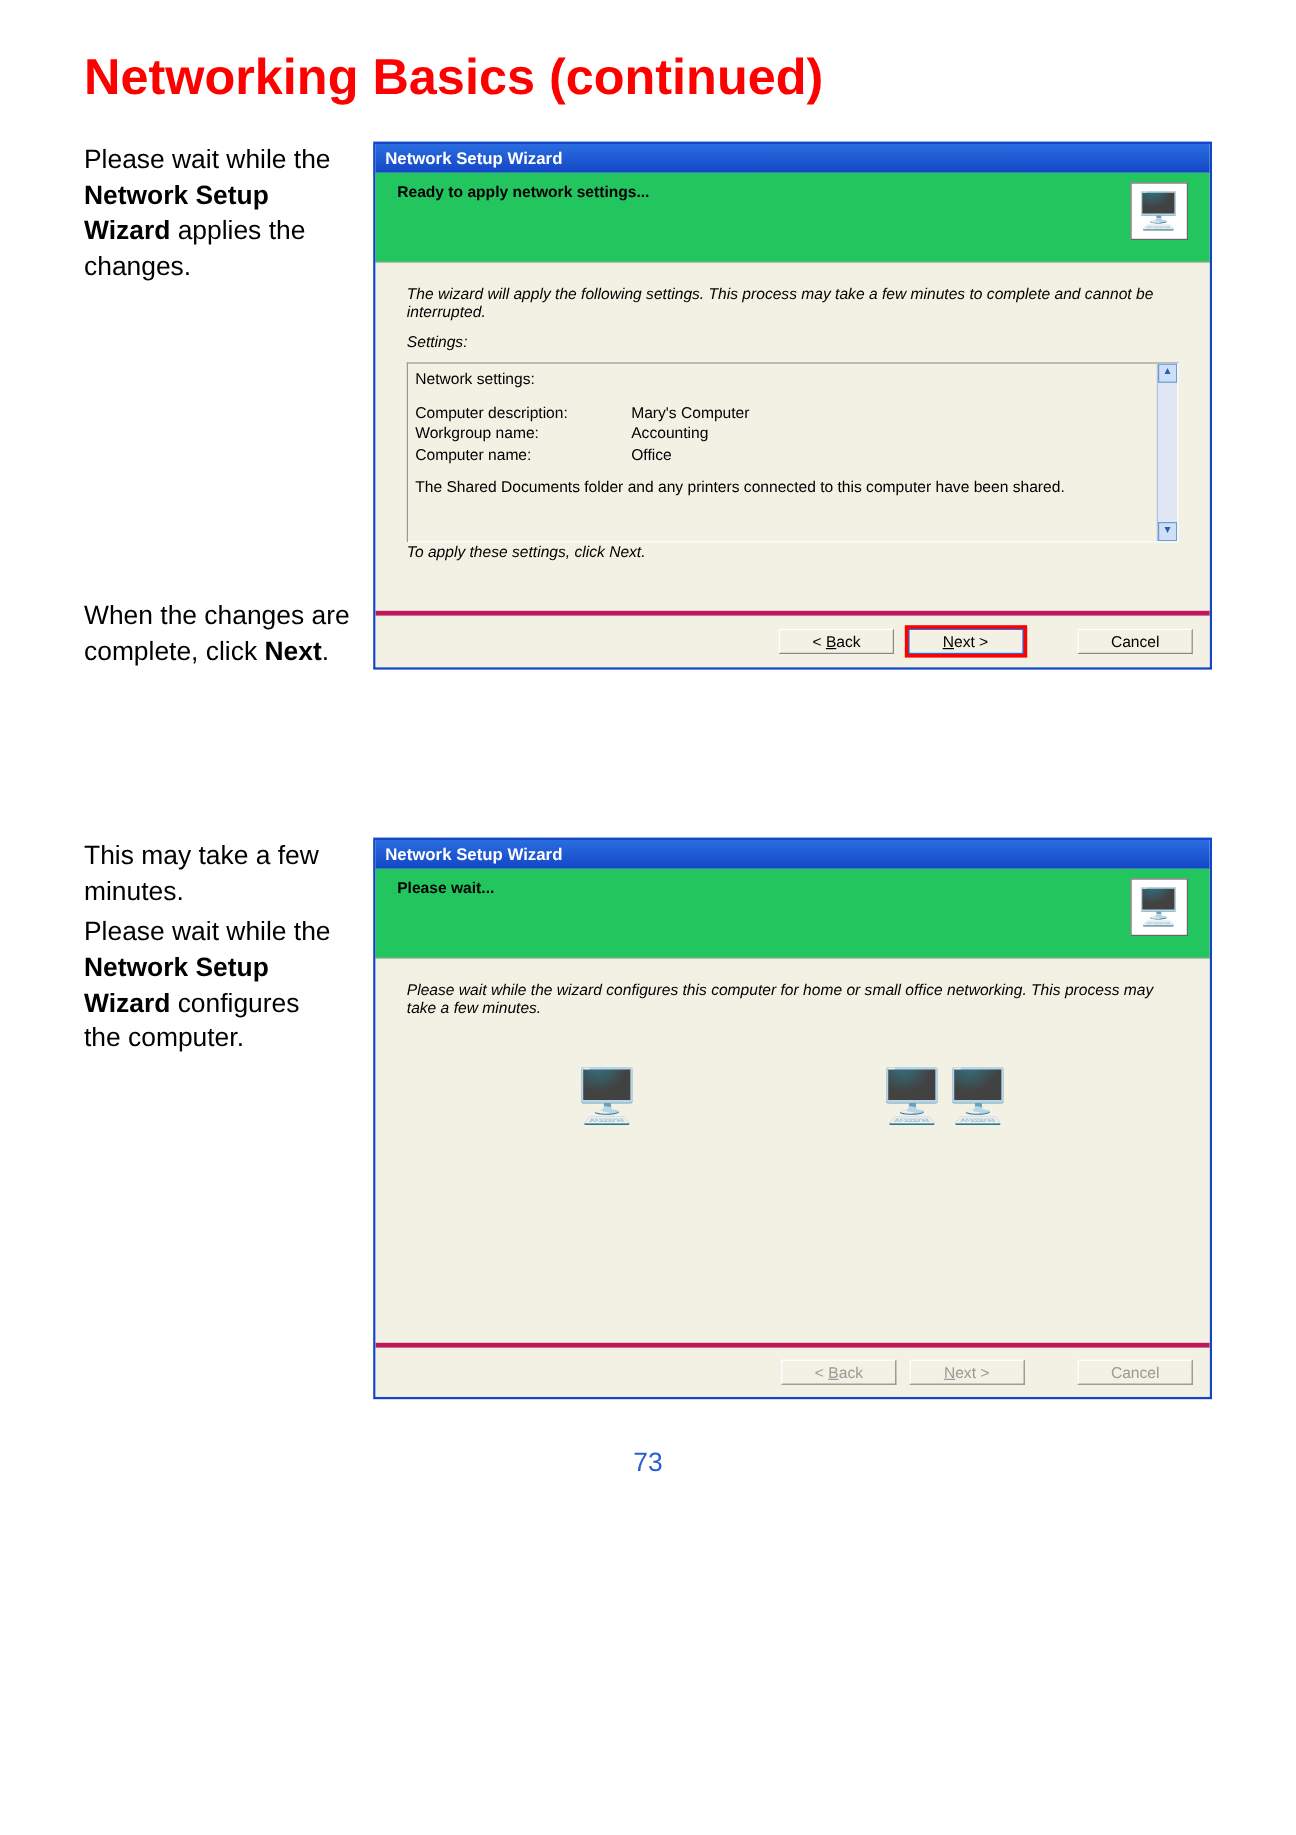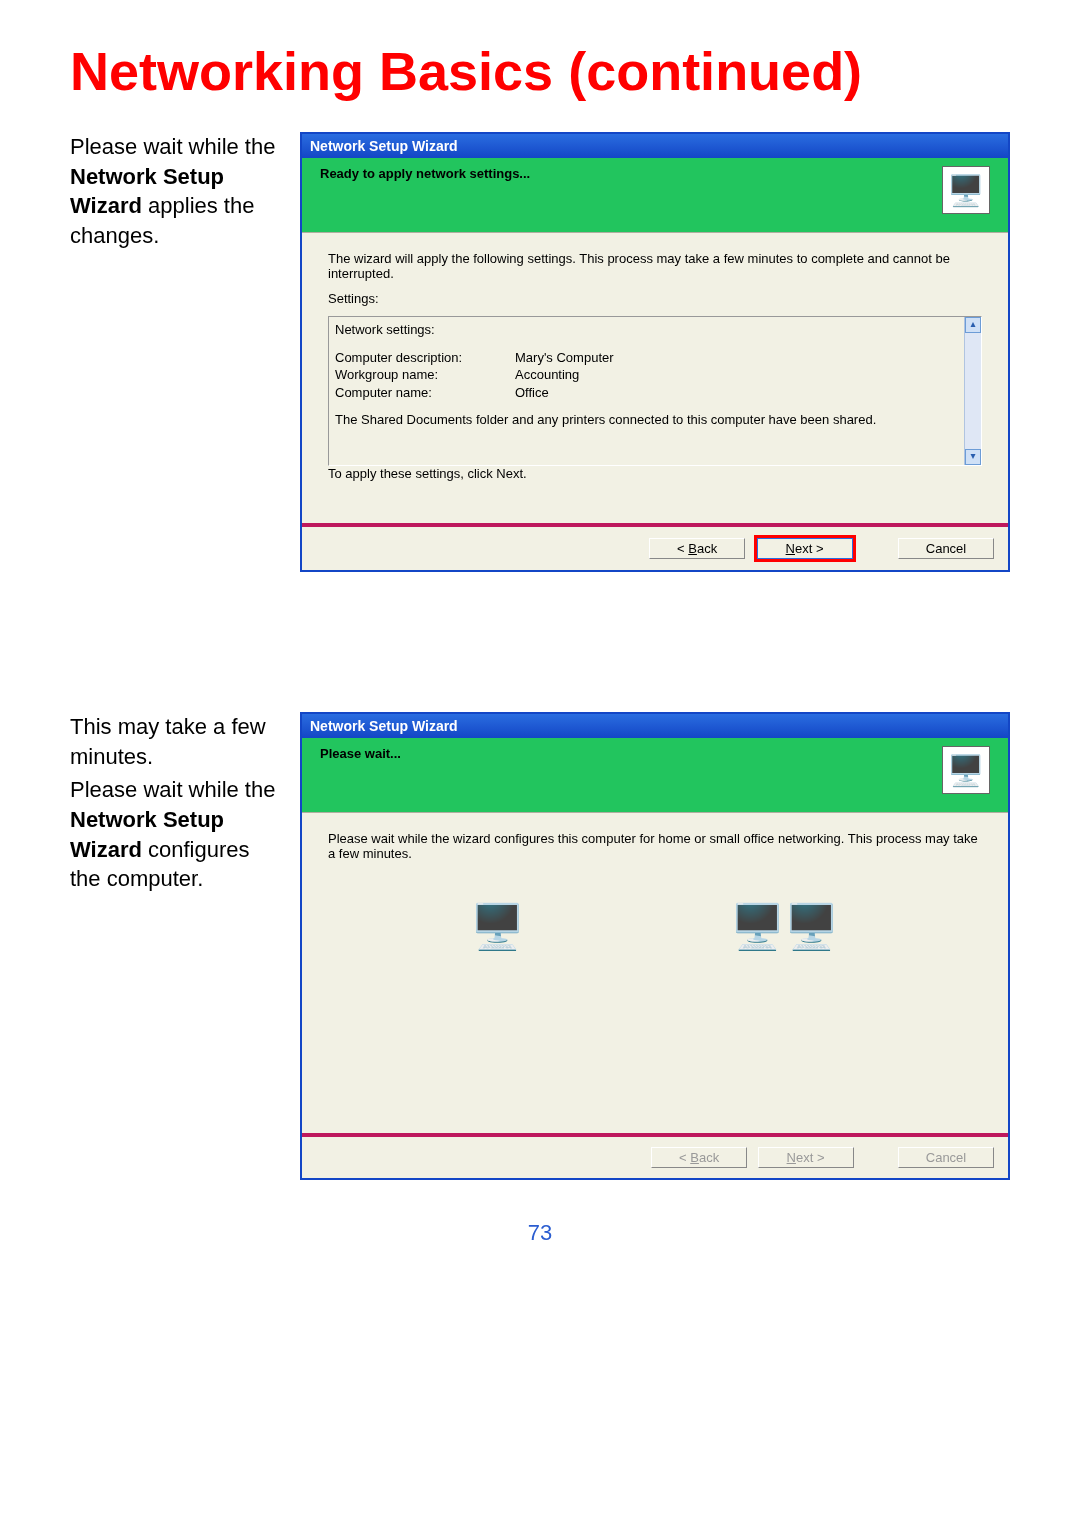--- a/index.html
+++ b/index.html
@@ -8,29 +8,30 @@
     font-family: Arial, Helvetica, sans-serif;
     background: #fff;
     width: 1080px;
   }
   .page {
     padding: 40px 70px 30px 70px;
     box-sizing: border-box;
   }
   h1.title {
     color: #ff0000;
-    font-size: 54px;
+    font-size: 42px;
     font-weight: bold;
     margin: 0 0 30px 0;
   }
   .section {
     display: flex;
     align-items: flex-start;
     margin-bottom: 140px;
     position: relative;
+    gap: 11px;
   }
   .side-text {
     width: 230px;
     flex: 0 0 230px;
     font-size: 22px;
     color: #000;
     line-height: 1.35;
     padding-right: 16px;
     box-sizing: border-box;
   }
@@ -79,21 +80,21 @@
     font-size: 30px;
   }
   .body-area {
     background: #f2f1e4;
     padding: 18px 26px 14px 26px;
     font-size: 13px;
     color: #000;
     min-height: 290px;
     box-sizing: border-box;
   }
-  .body-area p { margin: 0 0 10px 0; }
+  .body-area p { margin: 0 0 10px 0; font-style: italic; }
   .settings-label { margin: 6px 0 2px 0; }
   .settings-box {
     background: #f2f1e4;
     border-top: 1px solid #999;
     border-left: 1px solid #999;
     border-right: 1px solid #fff;
     border-bottom: 1px solid #fff;
     height: 148px;
     position: relative;
     overflow: hidden;
@@ -173,20 +174,25 @@
 
 <div class="page">
 
   <h1 class="title">Networking Basics (continued)</h1>
 
   <div class="section">
     <div class="side-text">
       <p>
         <span>Please wait while the </span><strong>Network Setup Wizard</strong><span> applies the changes.</span>
       </p>
+      <div class="lower">
+        <p>
+          <span>When the changes are complete, click </span><strong>Next</strong><span>.</span>
+        </p>
+      </div>
     </div>
 
     <div class="wizard">
       <div class="titlebar">Network Setup Wizard</div>
       <div class="header-area">
         <div class="header-text">Ready to apply network settings...</div>
         <div class="header-icon">🖥️</div>
       </div>
       <div class="body-area">
         <p>The wizard will apply the following settings. This process may take a few minutes to complete and cannot be interrupted.</p>

